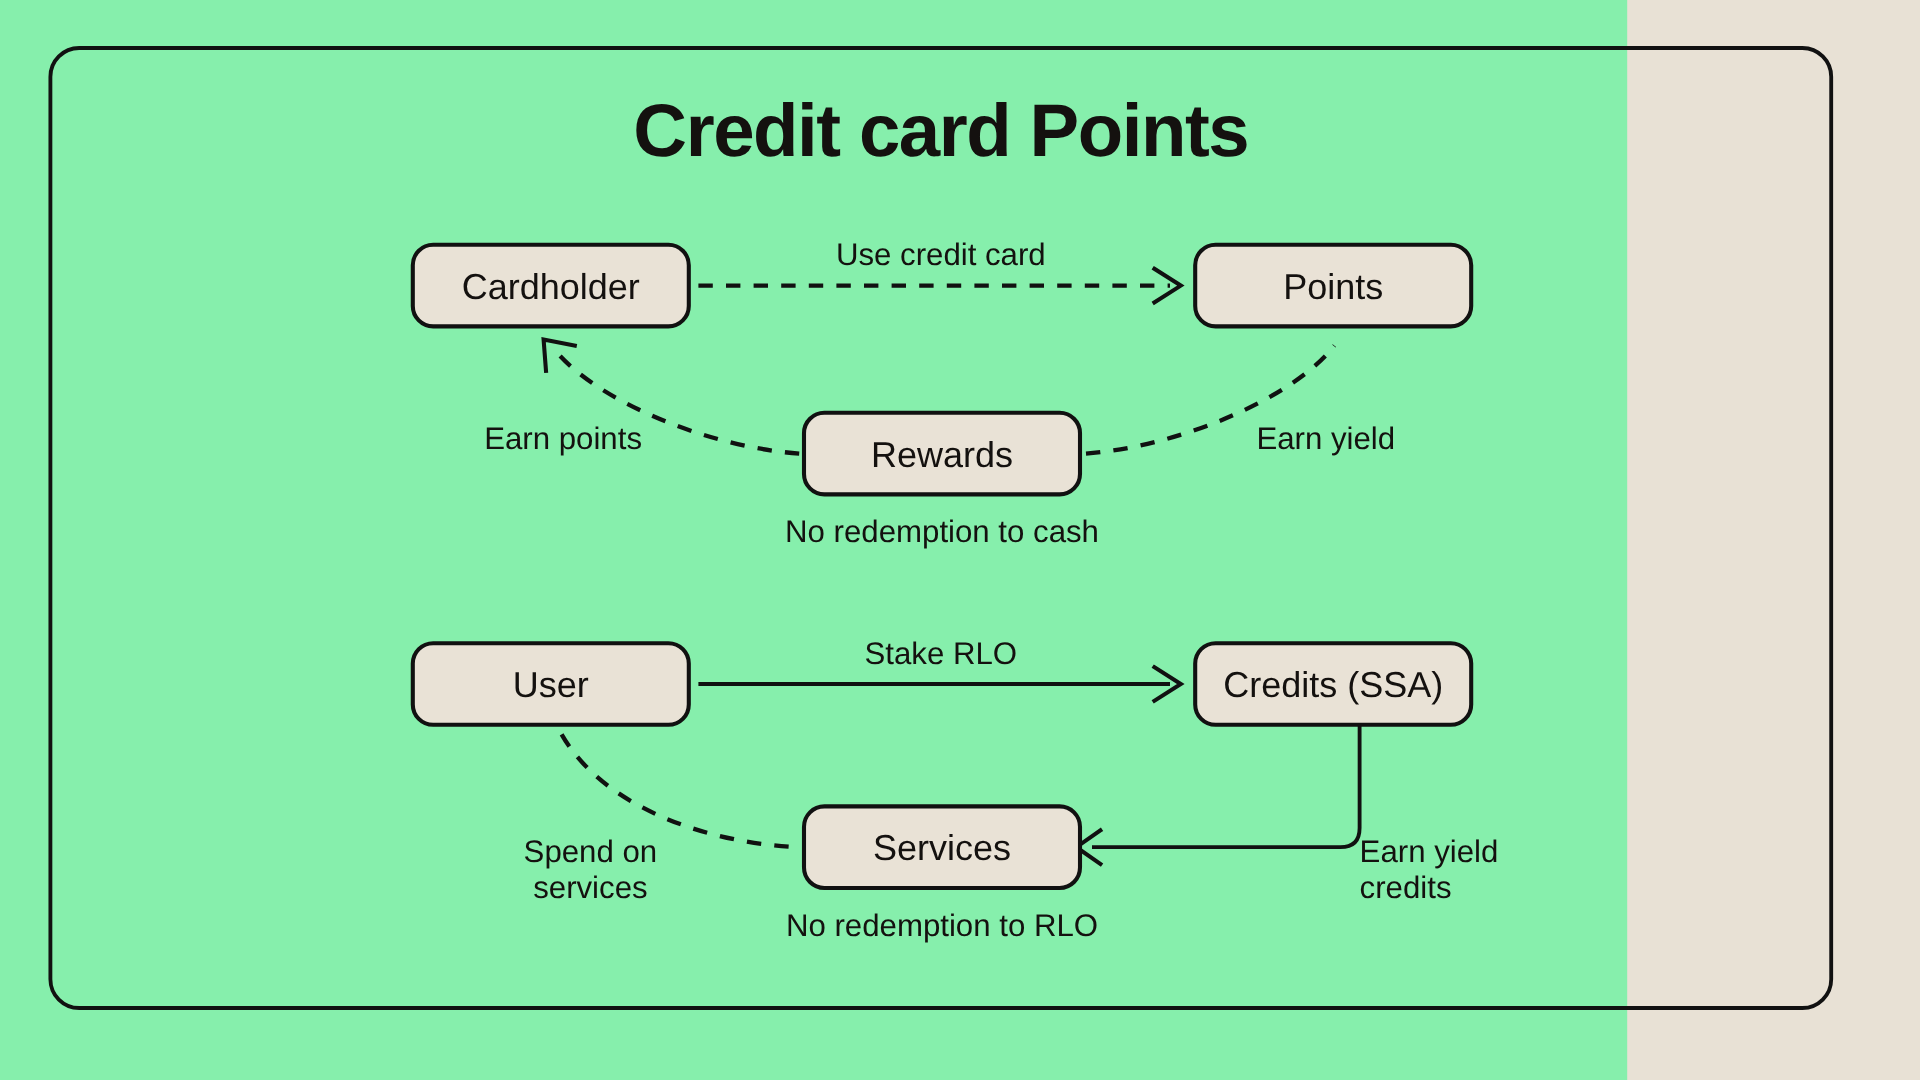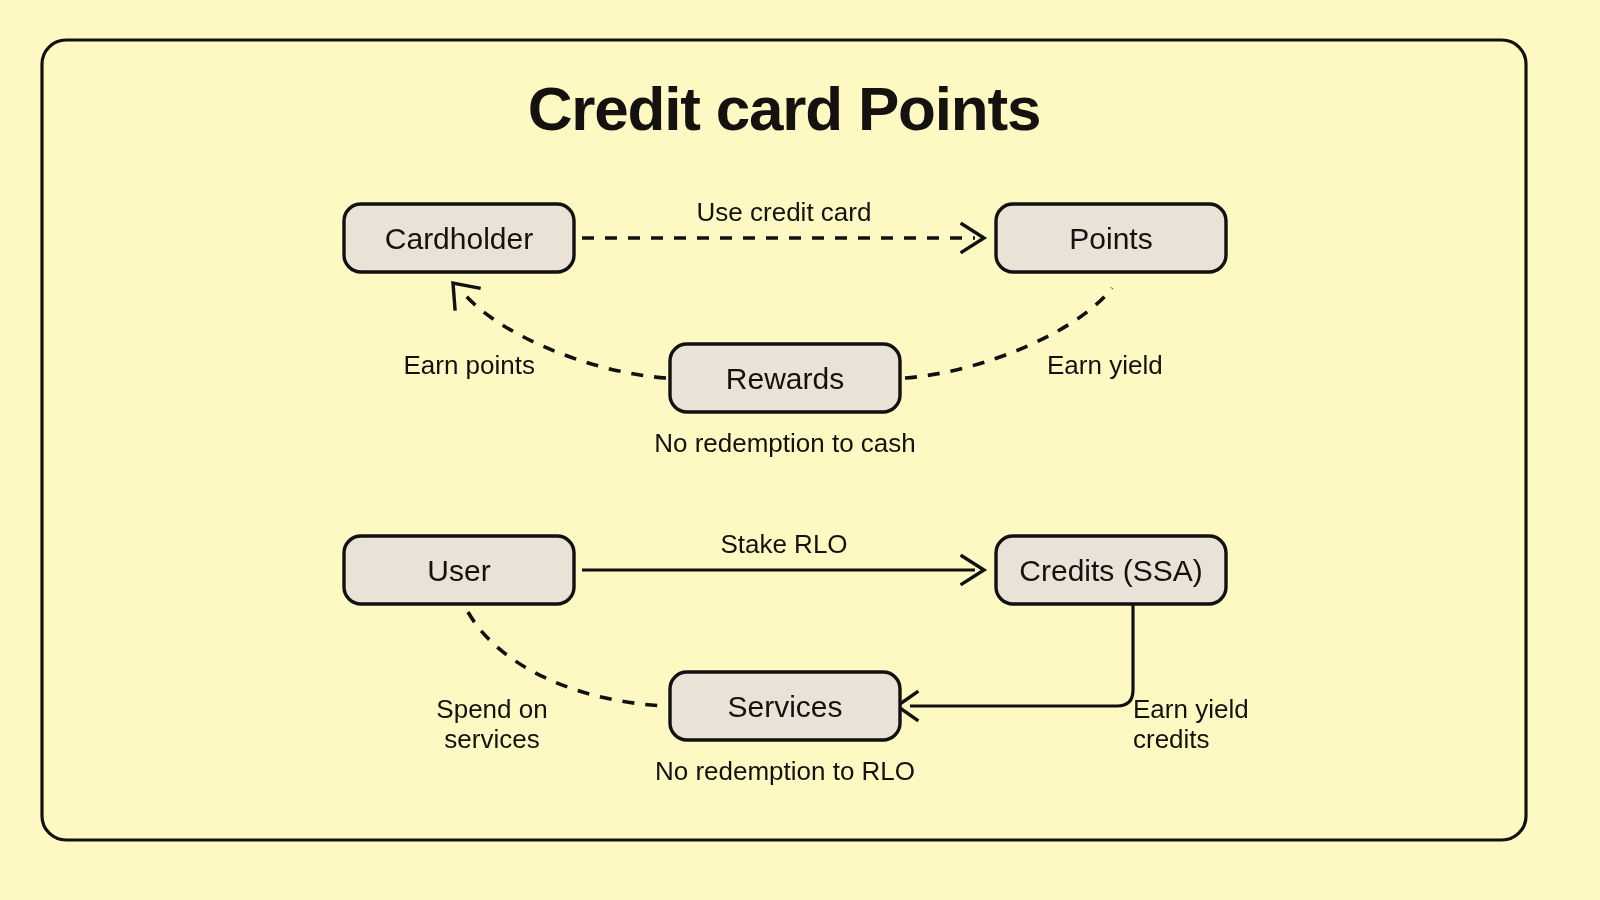--- a/index.html
+++ b/index.html
@@ -8,23 +8,23 @@
     background: #e8e1d5;
   }
   body {
     width: 1600px;
     height: 900px;
     font-family: "Liberation Sans", sans-serif;
     overflow: hidden;
   }
   #stage {
     position: relative;
-    width: 1600px;
+    width: 1356px;
     height: 900px;
-    background: #fef9c3;
+    background: #86efac;
   }
   #diagram-svg {
     position: absolute;
     top: 0;
     left: 0;
     width: 1600px;
     height: 900px;
   }
   .frame-rect {
     fill: none;

